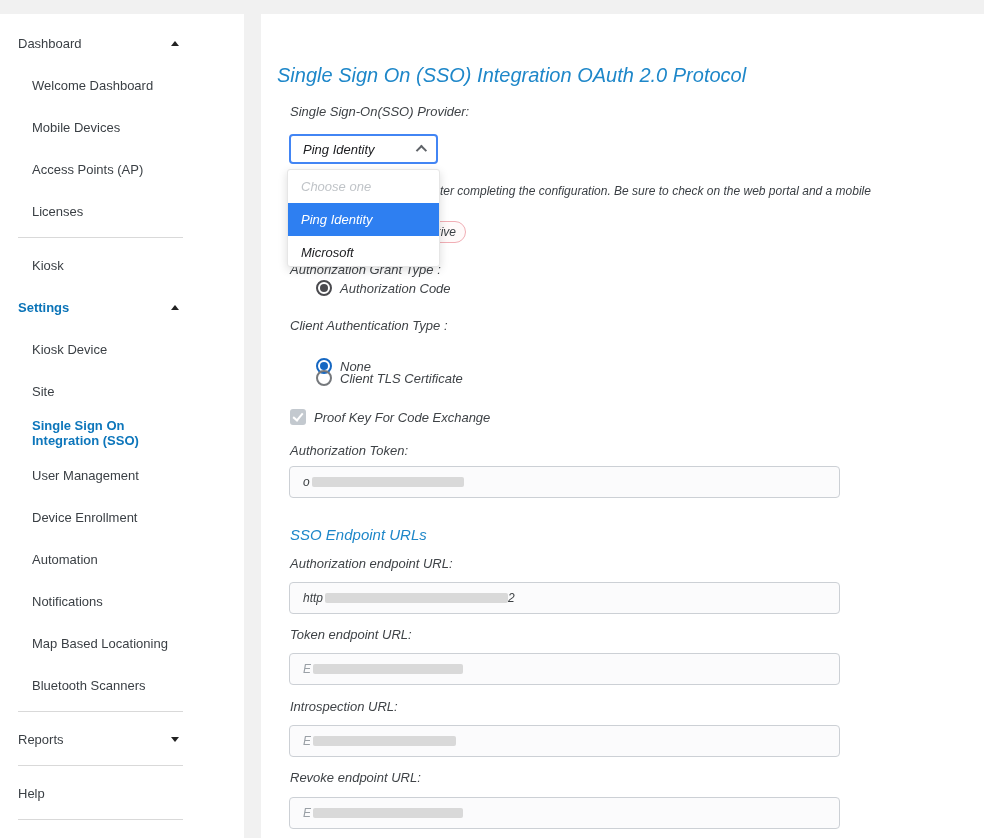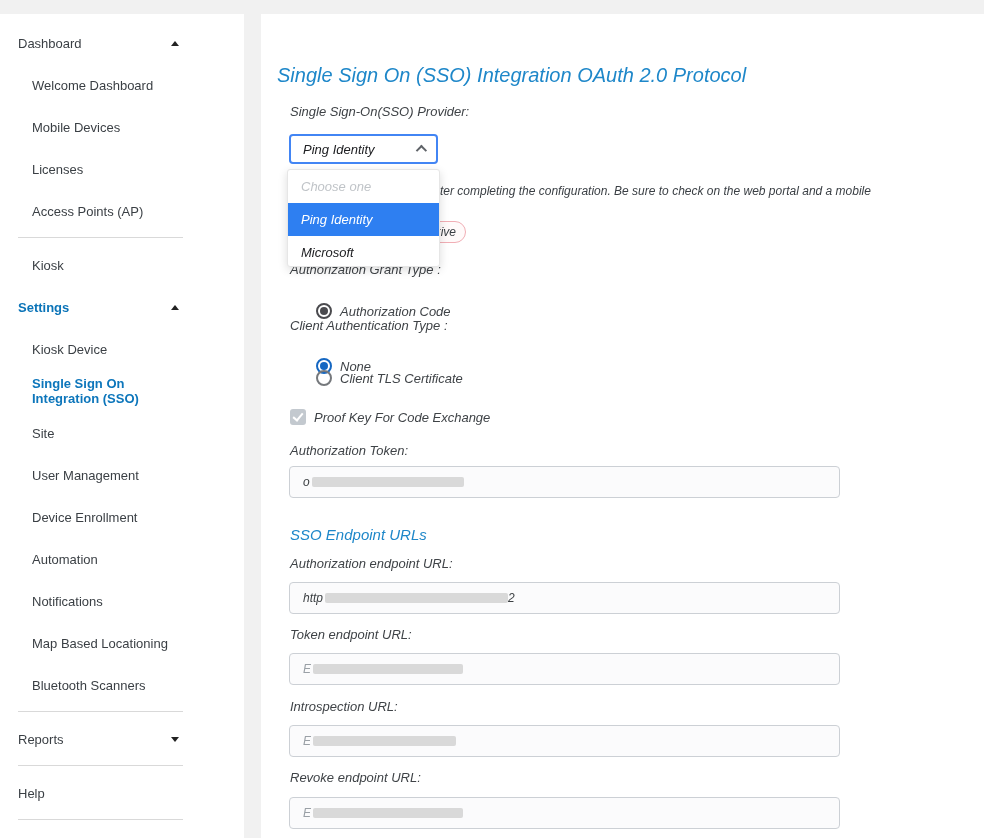--- a/index.html
+++ b/index.html
@@ -79,41 +79,41 @@
       <span>Dashboard</span>
       <span class="caret up"></span>
     </li>
     <li class="side-item child">
         <span>Welcome Dashboard</span>
       </li>
     <li class="side-item child">
         <span>Mobile Devices</span>
       </li>
     <li class="side-item child">
+        <span>Access Points (AP)</span>
+      </li>
+    <li class="side-item child">
         <span>Licenses</span>
-      </li>
-    <li class="side-item child">
-        <span>Access Points (AP)</span>
       </li>
     <hr class="side-divider">
     <li class="side-item child">
         <span>Kiosk</span>
       </li>
     <li class="side-item parent section-active">
       <span>Settings</span>
       <span class="caret up"></span>
     </li>
     <li class="side-item child">
         <span>Kiosk Device</span>
       </li>
+    <li class="side-item child">
+        <span>Site</span>
+      </li>
     <li class="side-item child active">
         <span>Single Sign On Integration (SSO)</span>
-      </li>
-    <li class="side-item child">
-        <span>Site</span>
       </li>
     <li class="side-item child">
         <span>User Management</span>
       </li>
     <li class="side-item child">
         <span>Device Enrollment</span>
       </li>
     <li class="side-item child">
         <span>Automation</span>
       </li>
@@ -146,21 +146,21 @@
 
   <div class="select-btn">
     <span>Ping Identity</span>
     <span class="chev-up"></span>
   </div>
 
   <div class="info-text">ter completing the configuration. Be sure to check on the web portal and a mobile</div>
   <div class="badge">tive</div>
 
   <div class="lbl grant-lbl">Authorization Grant Type :</div>
-  <div class="choice-row" style="left:55px; top:266px;margin-top:23px;">
+  <div class="choice-row" style="left:55px; top:266px;">
     <span class="radio dark"></span>
     <span>Authorization Code</span>
   </div>
 
   <div class="lbl" style="top:304px;">Client Authentication Type :</div>
   <div class="choice-row" style="left:55px; top:328px;margin-top:16px;">
     <span class="radio blue"></span>
     <span>None</span>
   </div>
   <div class="choice-row" style="left:55px; top:356px;">

